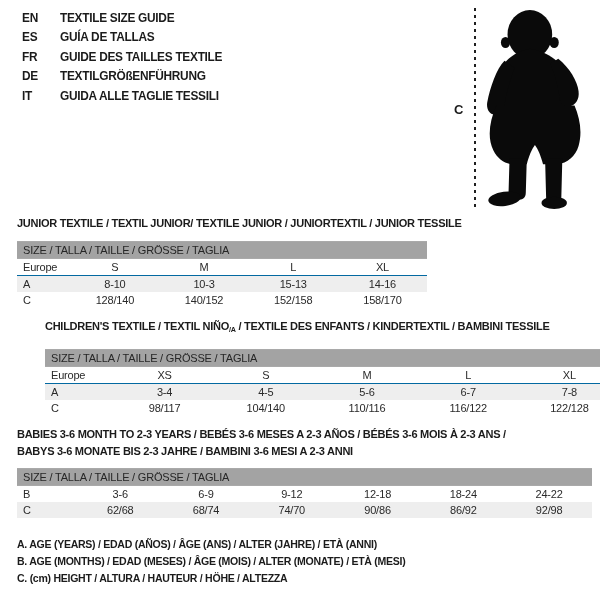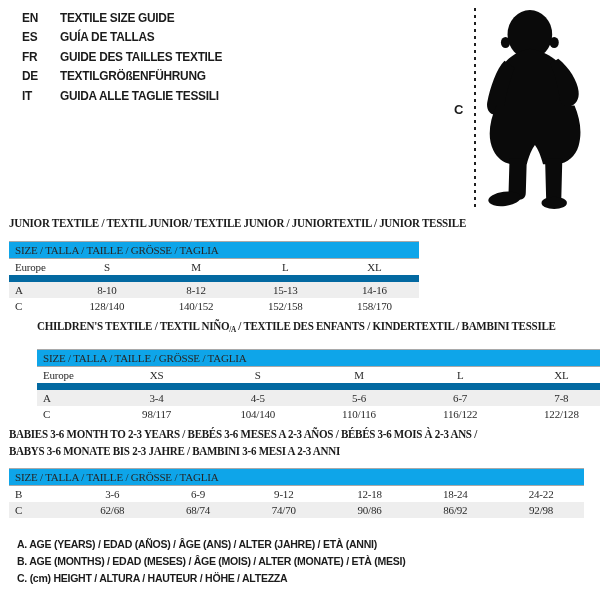--- a/index.html
+++ b/index.html
@@ -12,37 +12,37 @@
   .langs{position:absolute;left:22px;top:9px;font-weight:bold;font-size:12.5px;
          line-height:19.4px;letter-spacing:-0.3px;transform:scaleX(.95);transform-origin:0 0;}
   .lang-row{display:flex;}
   .lang-code{width:40px;flex:0 0 40px;}
   
   .dash-line{position:absolute;left:474px;top:8px;width:2px;height:200px;
              background:repeating-linear-gradient(to bottom,#1f1f1f 0 3px,transparent 3px 7px);}
   .c-label{position:absolute;left:454px;top:102px;font-weight:bold;font-size:13px;}
   .baby{position:absolute;left:483px;top:6px;width:114px;height:203px;}
   
-  .tbl{position:absolute;left:9px;font-family:Liberation Serif, serif;}
+  .tbl{position:absolute;left:17px;}
   .t1{top:217px;width:410px;}
   .t2{top:320px;width:575px;margin-left:28px;}
   .t3{top:426px;width:575px;}
   .tbl-title{font-weight:bold;font-size:11.5px;line-height:13px;letter-spacing:-0.3px;
              transform:scaleX(.96);transform-origin:0 0;white-space:nowrap;}
   .t3 .tbl-title{line-height:17px;white-space:normal;}
   .subsc{font-size:7.5px;vertical-align:-2px;}
   .size-bar{margin-top:11px;height:18px;box-sizing:border-box;line-height:16px;
-            background:#0ea5e9;border-top:1px solid #a9a9a9;border-bottom:1px solid #a9a9a9;
+            background:#a3a3a3;border-top:1px solid #a9a9a9;border-bottom:1px solid #a9a9a9;
             font-size:11px;color:#262626;padding-left:6px;letter-spacing:-0.2px;}
   .t2 .size-bar{margin-top:13px;}
   .t3 .size-bar{margin-top:8px;}
   table{width:100%;border-collapse:collapse;font-size:11px;color:#2a2a2a;table-layout:fixed;}
   th,td{height:16px;padding:0;text-align:center;font-weight:normal;letter-spacing:-0.2px;}
   .lblcell{text-align:left;padding-left:6px;}
-  tr.euro-row{border-bottom:7px solid #0369a1;}
+  tr.euro-row{border-bottom:1px solid #0369a1;}
   tr.stripe{background:#eeeeee;}
   
   .footnotes{position:absolute;left:17px;top:536px;font-weight:bold;font-size:11px;
              line-height:17px;letter-spacing:-0.3px;transform:scaleX(.96);transform-origin:0 0;}
 </style>
 </head>
 <body>
 
 <div class="langs">
   <div class="lang-row">
@@ -103,21 +103,21 @@
         <th>S</th>
         <th>M</th>
         <th>L</th>
         <th>XL</th>
       </tr>
     </thead>
     <tbody>
       <tr class="stripe">
         <td class="lblcell">A</td>
         <td>8-10</td>
-        <td>8-12</td>
+        <td>10-3</td>
         <td>15-13</td>
         <td>14-16</td>
       </tr>
       <tr>
         <td class="lblcell">C</td>
         <td>128/140</td>
         <td>140/152</td>
         <td>152/158</td>
         <td>158/170</td>
       </tr>

